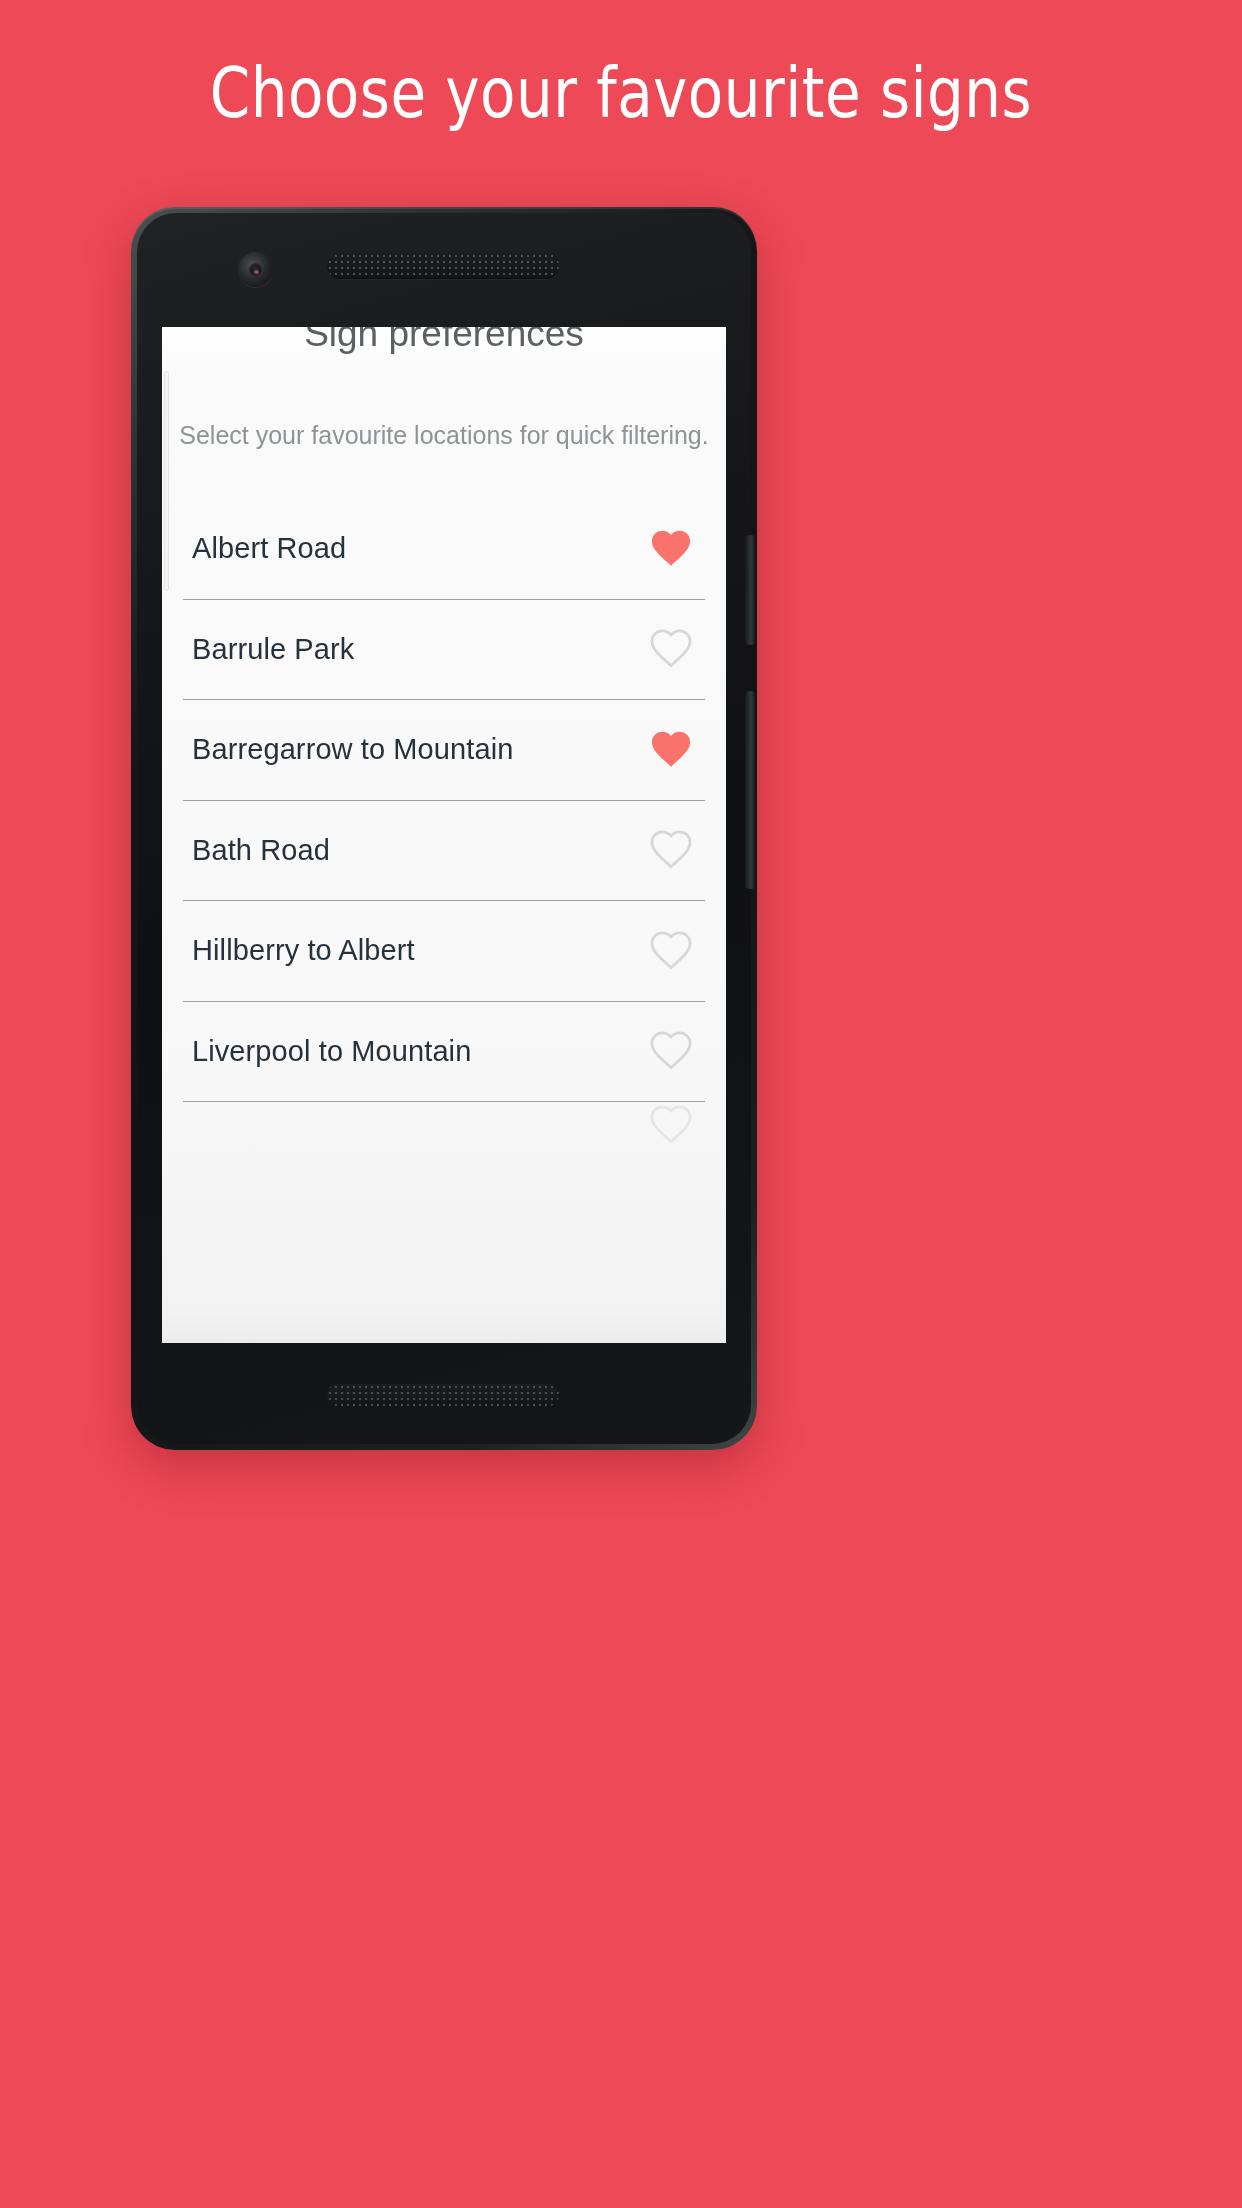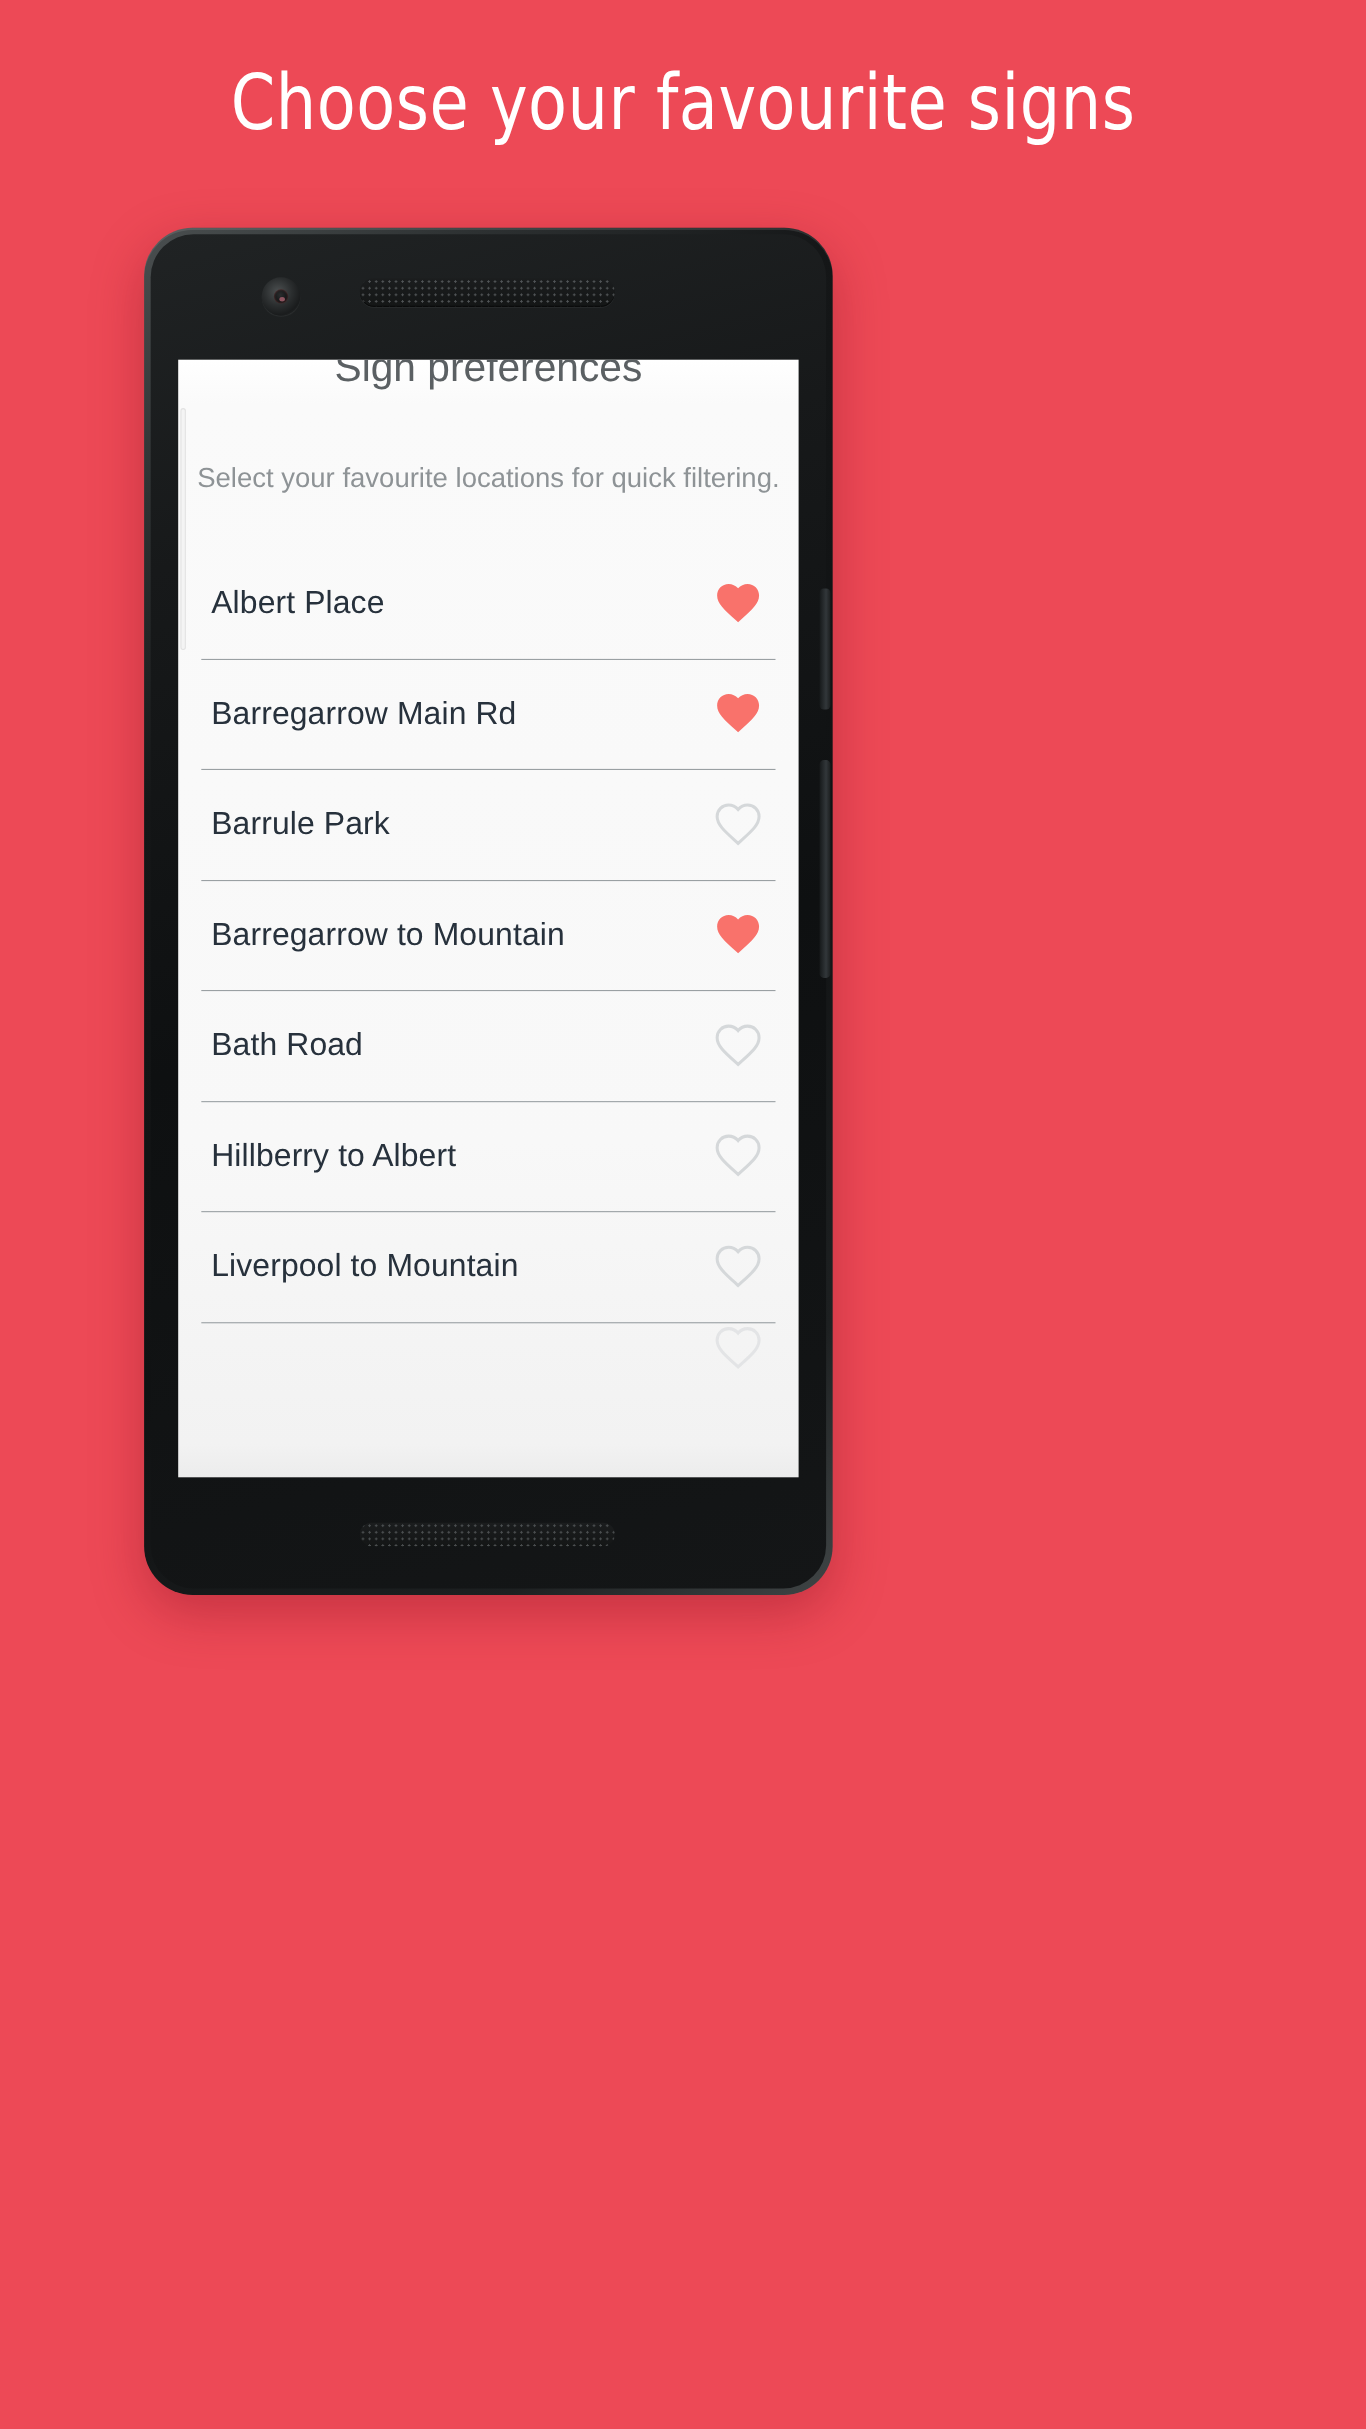--- a/index.html
+++ b/index.html
@@ -189,36 +189,28 @@
 
       <div id="screen-title">Sign preferences</div>
 
       <div id="screen-subtitle">Select your favourite locations for quick filtering.</div>
 
       <div id="scroll-indicator"></div>
 
       <div id="favourites-list">
 
         <div class="list-row">
-          <span class="row-label">Albert Place</span>
+          <span class="row-label">Albert Road</span>
           <span class="heart-button">
             <svg viewBox="0 0 24 24">
                 <path d="M12 21.1 10.5 19.7C5.1 14.9 1.6 11.7 1.6 7.8 1.6 4.6 4.1 2.1 7.3 2.1c1.8 0 3.5.8 4.7 2.2 1.2-1.4 2.9-2.2 4.7-2.2 3.2 0 5.7 2.5 5.7 5.7 0 3.9-3.5 7.1-8.9 11.9L12 21.1z" fill="#F9726B"></path>
               </svg>
           </span>
         </div>
 
-        <div class="list-row">
-          <span class="row-label">Barregarrow Main Rd</span>
-          <span class="heart-button">
-            <svg viewBox="0 0 24 24">
-                <path d="M12 21.1 10.5 19.7C5.1 14.9 1.6 11.7 1.6 7.8 1.6 4.6 4.1 2.1 7.3 2.1c1.8 0 3.5.8 4.7 2.2 1.2-1.4 2.9-2.2 4.7-2.2 3.2 0 5.7 2.5 5.7 5.7 0 3.9-3.5 7.1-8.9 11.9L12 21.1z" fill="#F9726B"></path>
-              </svg>
-          </span>
-        </div>
 
         <div class="list-row">
           <span class="row-label">Barrule Park</span>
           <span class="heart-button">
             <svg viewBox="0 0 24 24">
                 <path d="M12 21.1 10.5 19.7C5.1 14.9 1.6 11.7 1.6 7.8 1.6 4.6 4.1 2.1 7.3 2.1c1.8 0 3.5.8 4.7 2.2 1.2-1.4 2.9-2.2 4.7-2.2 3.2 0 5.7 2.5 5.7 5.7 0 3.9-3.5 7.1-8.9 11.9L12 21.1z" fill="none" stroke="#D5D8DA" stroke-width="1.5"></path>
               </svg>
           </span>
         </div>
 

